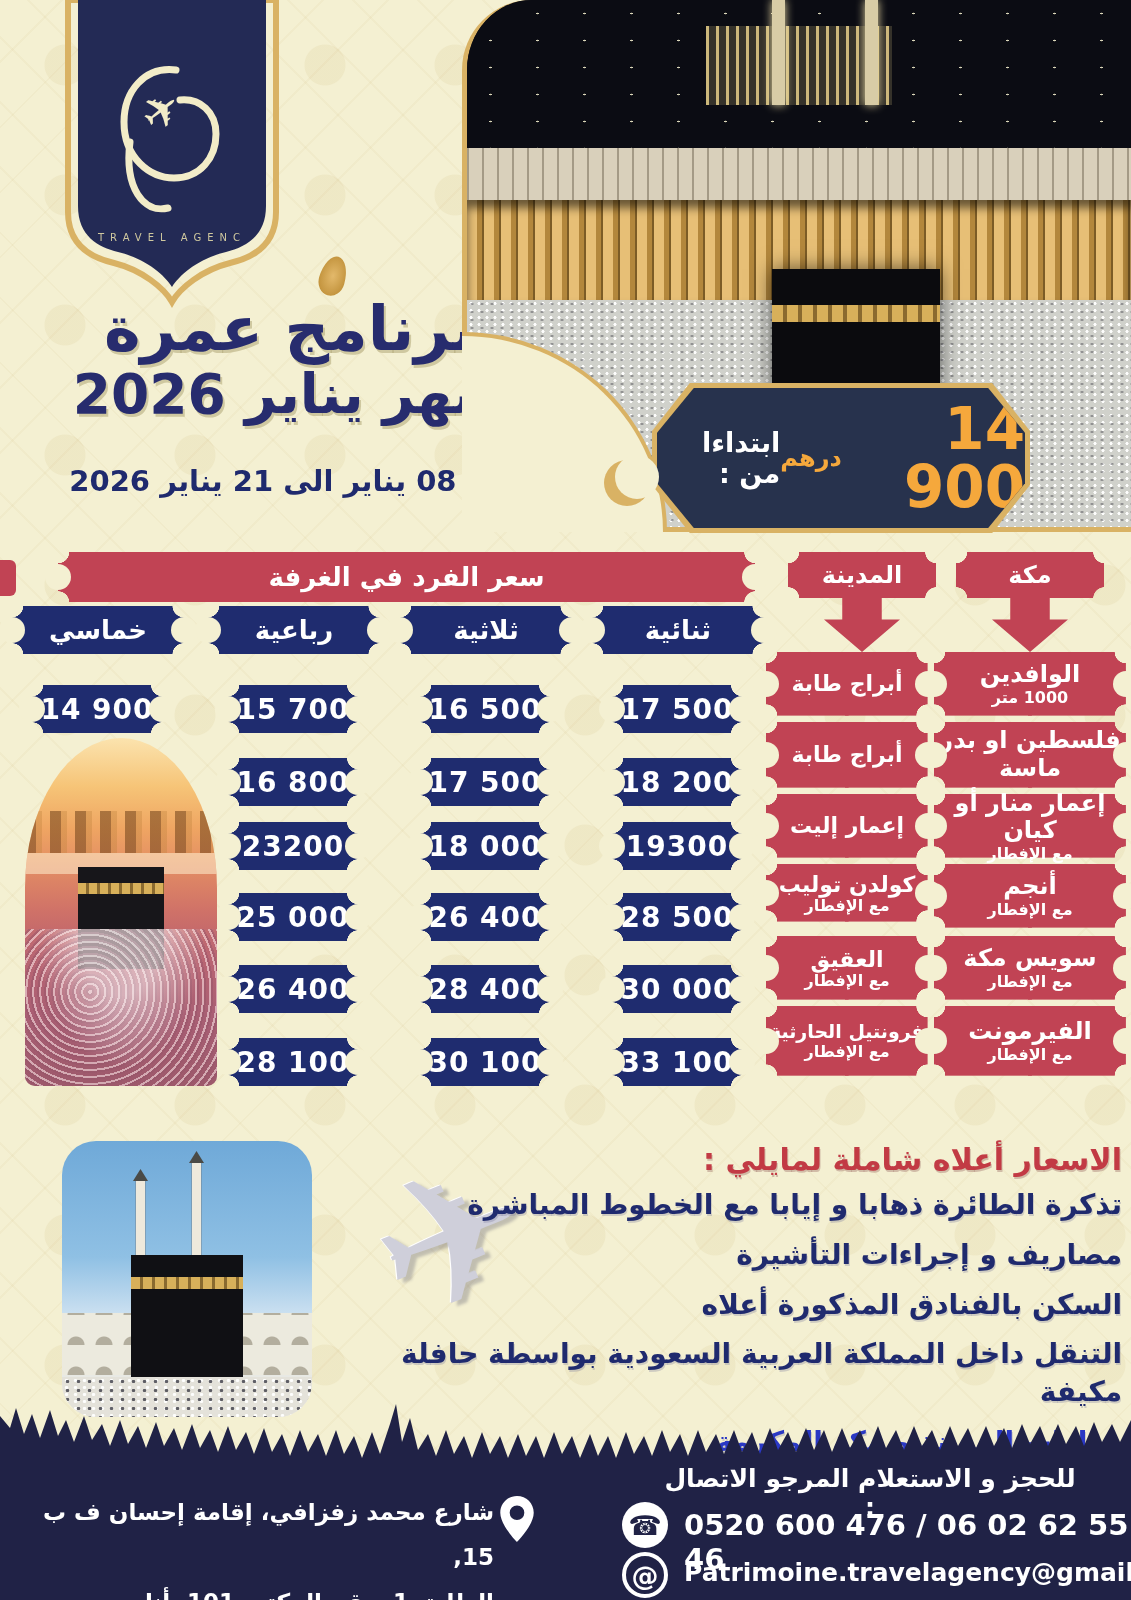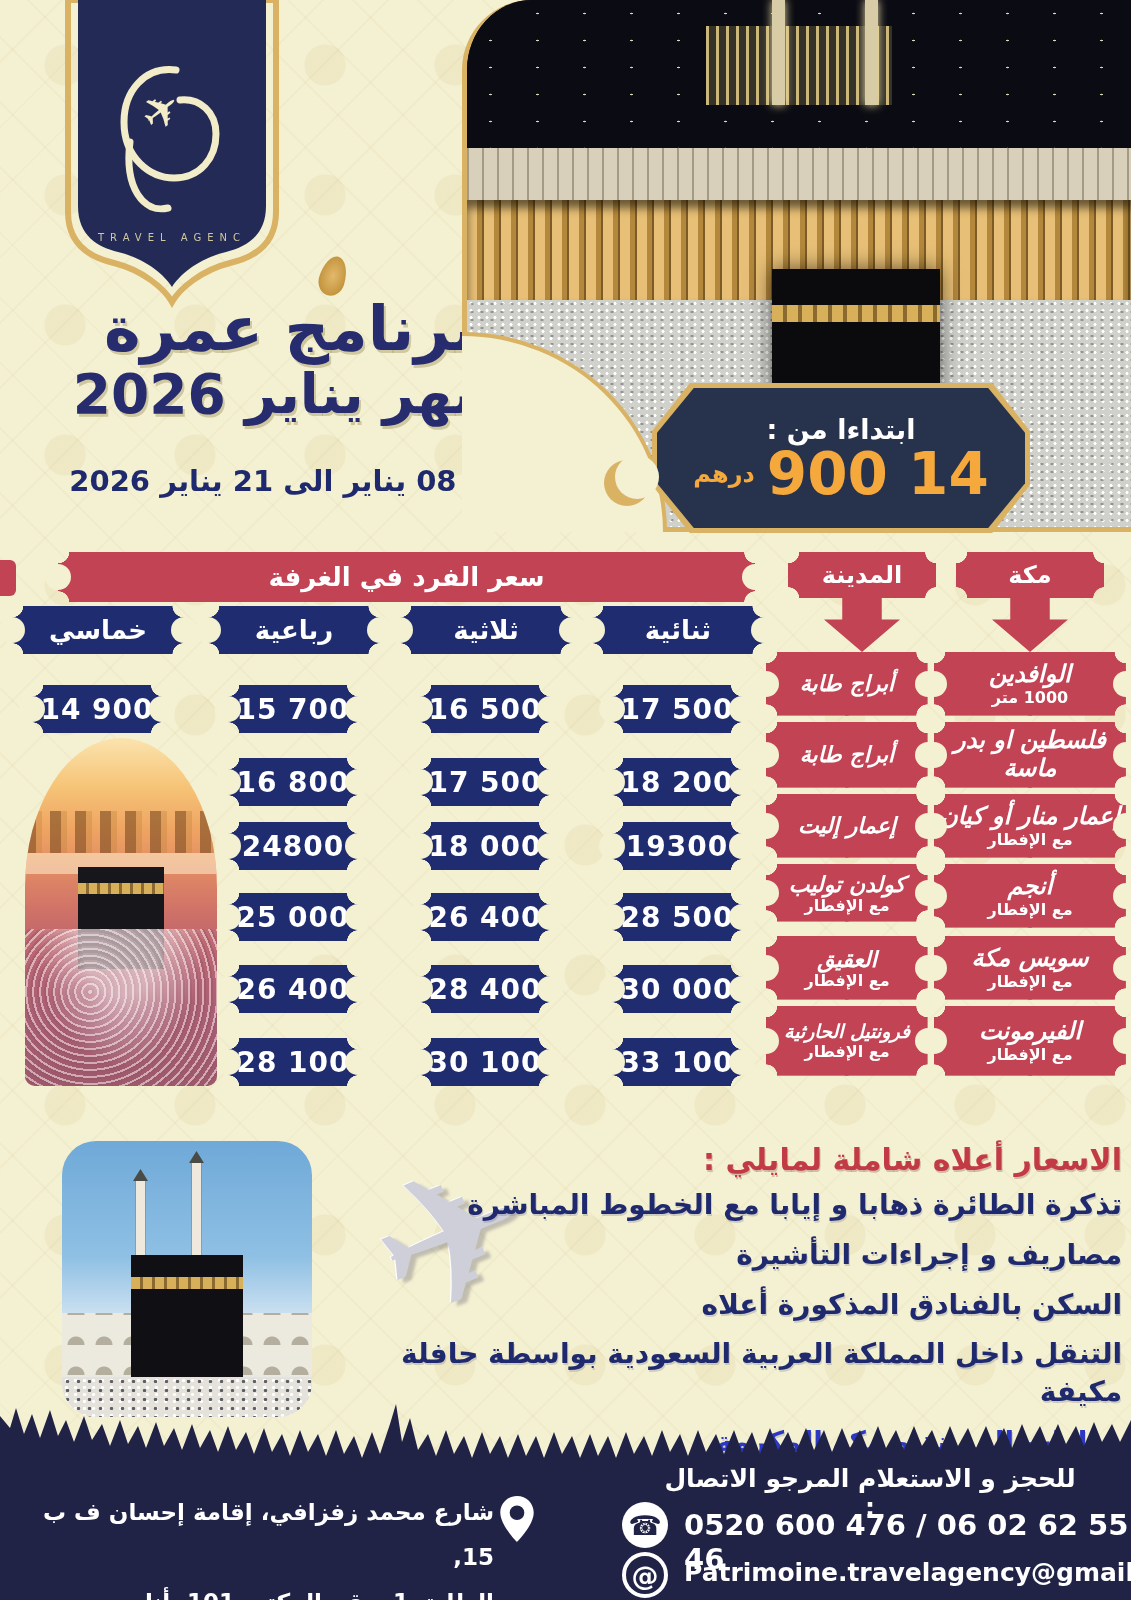--- a/index.html
+++ b/index.html
@@ -50,21 +50,21 @@
   .title2{left:60px;top:362px;width:460px;text-align:center;color:#272c6e;font-size:55px;font-weight:bold;
     text-shadow:2px 3px 0 rgba(170,160,110,.5);}
   .date-range{left:60px;top:464px;width:460px;text-align:center;color:#1f2a6e;font-size:29px;font-weight:bold;}
 
   
   .badge-outer{left:652px;top:383px;width:378px;height:150px;background:#d9b264;z-index:3;
     clip-path:polygon(10% 0,90% 0,100% 32%,100% 68%,90% 100%,10% 100%,0 68%,0 32%);
     display:flex;align-items:center;justify-content:center;}
   .badge-inner{width:368px;height:140px;background:#27324d;
     clip-path:polygon(10% 0,90% 0,100% 32%,100% 68%,90% 100%,10% 100%,0 68%,0 32%);
-    display:flex;flex-direction:column;align-items:center;justify-content:center;}
+    display:flex;align-items:center;justify-content:center;}
   .badge-label{color:#ffffff;font-size:27px;font-weight:bold;}
   .amount-row{display:flex;align-items:center;gap:12px;}
   .badge-amount{color:#f5a83c;font-size:58px;font-weight:bold;line-height:1;}
   .badge-currency{color:#f5a83c;font-size:24px;font-weight:bold;}
 
   
   .teardrop{left:320px;top:256px;width:26px;height:40px;background:radial-gradient(#e3b96b,#b8872e);
     border-radius:50% 50% 50% 50%/62% 62% 38% 38%;transform:rotate(16deg);z-index:2;}
   .crescent{left:604px;top:460px;width:46px;height:46px;border-radius:50%;background:#d9b264;z-index:3;}
   .crescent::after{content:"";position:absolute;left:11px;top:-5px;width:44px;height:44px;border-radius:50%;background:#f4f0d2;}
@@ -82,21 +82,21 @@
   .chip.red{--c:#c14354;}
   .sidenotch::before,.sidenotch::after{content:"";position:absolute;width:26px;height:26px;border-radius:50%;
     background:#f4f0d2;top:50%;transform:translateY(-50%);}
   .sidenotch::before{left:-13px;} .sidenotch::after{right:-13px;}
   .banner-title{font-size:26px;}
   .colhead{font-size:26px;}
   .price-chip{width:130px;height:48px;font-size:28px;letter-spacing:1px;}
   .cityhead{font-size:24px;}
   .arrow-down{position:absolute;width:76px;height:54px;background:#c14354;z-index:4;
     clip-path:polygon(24% 0,76% 0,76% 40%,100% 40%,50% 100%,0 40%,24% 40%);}
-  .hotel .hname{font-size:22px;line-height:1.15;font-style:italic;}
+  .hotel .hname{font-size:22px;line-height:1.15;}
   .hotel.mecca .hname{font-size:24px;}
   .hotel .hsub{font-size:16px;line-height:1.1;}
   .left-tab{left:0;top:560px;width:16px;height:36px;background:#c14354;z-index:4;border-radius:0 6px 6px 0;}
 
   
   .arch{left:25px;top:738px;width:192px;height:348px;z-index:5;overflow:hidden;
     border-radius:96px 96px 10px 10px/150px 150px 10px 10px;
     background:linear-gradient(180deg,#fbe3ae 0%,#f6c477 14%,#efa562 26%,#e18a64 38%,#cf7168 50%,#b55f6f 64%,#9c5470 80%,#8a4c63 100%);}
   .ar-towers{position:absolute;left:0;right:0;top:21%;height:12%;
     background:repeating-linear-gradient(90deg,rgba(122,74,32,.6) 0 11px,rgba(190,130,60,.35) 11px 17px,rgba(122,74,32,0) 17px 25px);}
@@ -280,21 +280,21 @@
       <span>14 900</span>
     </div>
 
   <div class="chip navy sidenotch price-chip" style="left:228px;top:685px">
       <span>15 700</span>
     </div>
   <div class="chip navy sidenotch price-chip" style="left:228px;top:758px">
       <span>16 800</span>
     </div>
   <div class="chip navy sidenotch price-chip" style="left:228px;top:822px">
-      <span>24800</span>
+      <span>23200</span>
     </div>
   <div class="chip navy sidenotch price-chip" style="left:228px;top:893px">
       <span>25 000</span>
     </div>
   <div class="chip navy sidenotch price-chip" style="left:228px;top:965px">
       <span>26 400</span>
     </div>
   <div class="chip navy sidenotch price-chip" style="left:228px;top:1038px">
       <span>28 100</span>
     </div>

